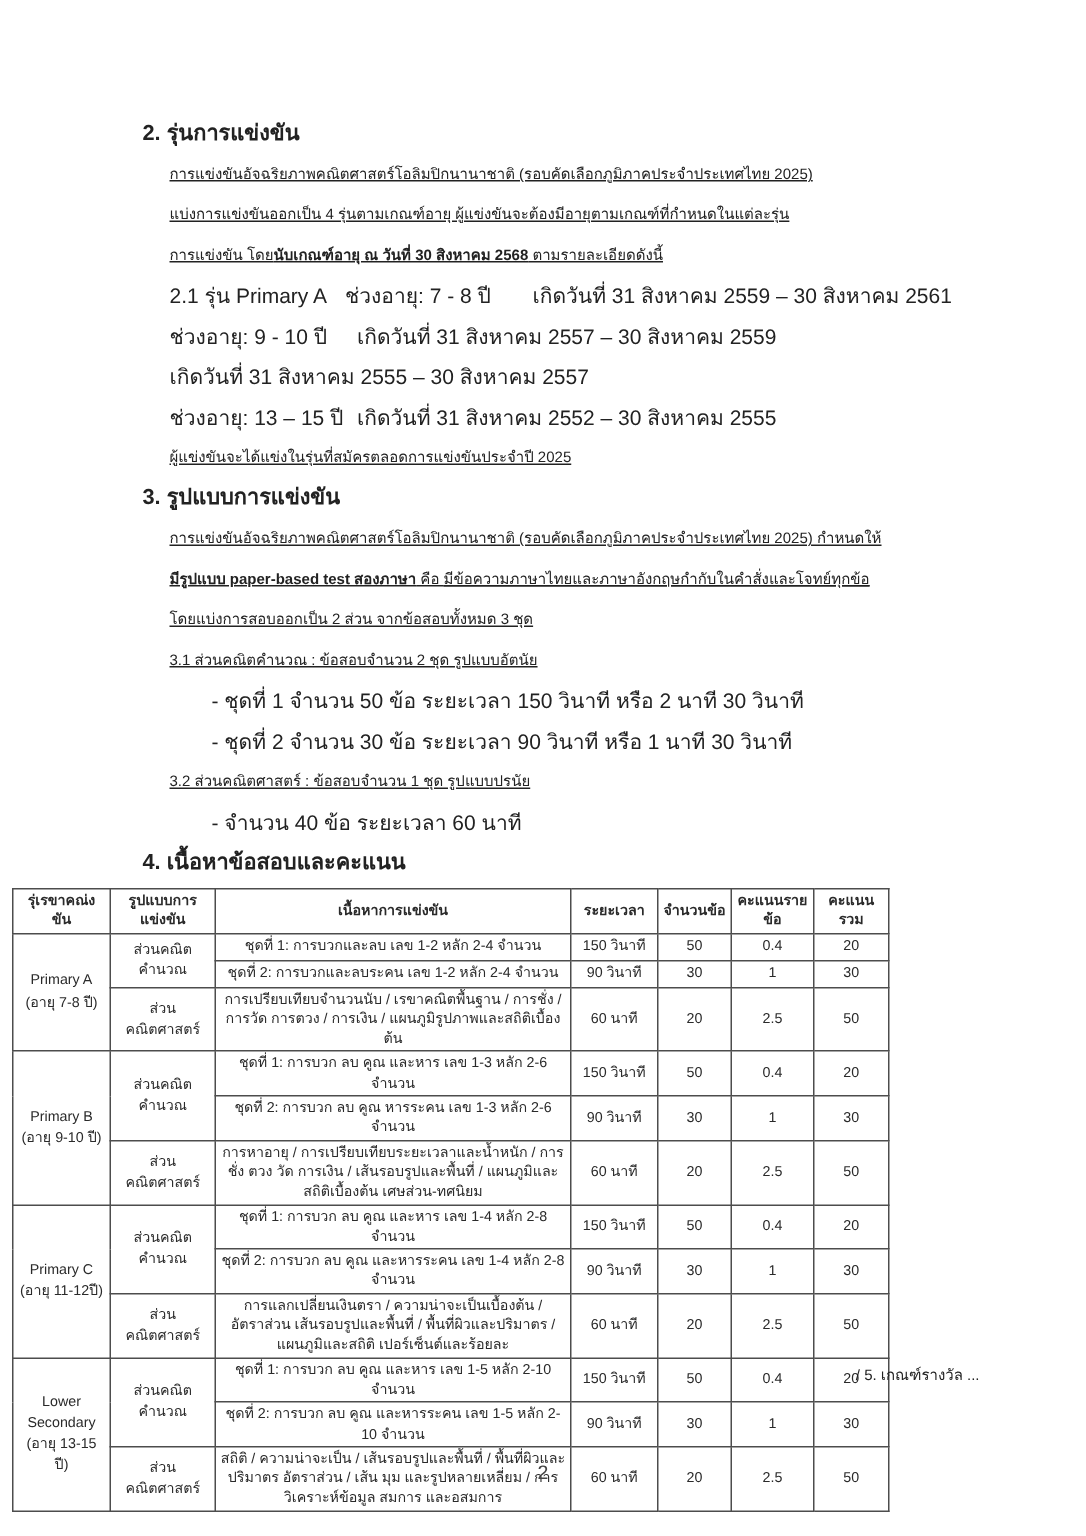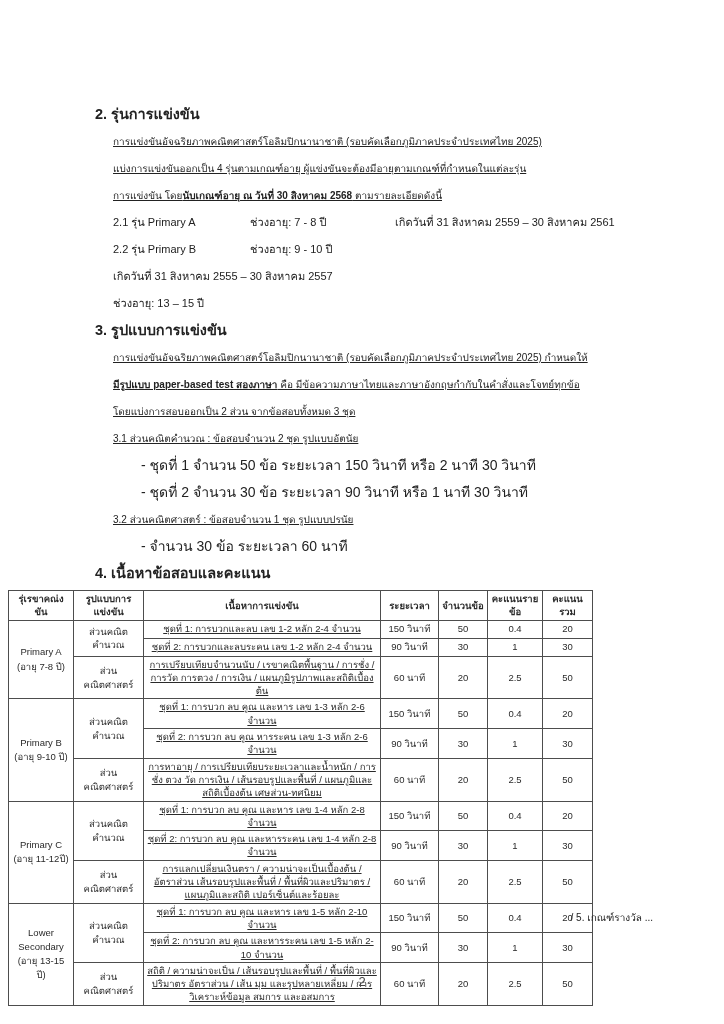--- a/index.html
+++ b/index.html
@@ -1,41 +1,41 @@
 <!DOCTYPE html>
 <html><head>
 <meta charset="utf-8">
 <style>
   html,body { margin:0; padding:0; background:#888; }
   .page {
     width:724px; height:1024px; background:#ffffff; color:#222;
     font-family:"Liberation Sans", sans-serif;
     position:relative; margin:0 auto; box-sizing:border-box; overflow:hidden;
   }
-  .content { padding:76px 57px 0 95px;margin-top:25px; }
+  .content { padding:76px 57px 0 95px; }
   .h-sec { font-size:14.5px; font-weight:bold; line-height:27px; white-space:nowrap; }
   .line  { font-size:10px; line-height:27px; padding-left:18px; white-space:nowrap;text-decoration:underline; }
   .line b { font-weight:bold; }
   .line u { text-decoration:underline; }
   .dash-line { font-size:14px; line-height:27px; padding-left:46px; white-space:nowrap; }
-  .div-row { display:flex; font-size:11px; line-height:27px; padding-left:18px;gap:20px; }
+  .div-row { display:flex; font-size:14px; line-height:27px; padding-left:18px; }
   .div-label { width:117px; flex:0 0 117px; }
   .div-age   { width:125px; flex:0 0 125px; }
   .div-birth { flex:1; }
   table.exam {
     border-collapse:collapse; margin-left:8px; margin-top:3px;
     table-layout:fixed; width:584px;
     font-size:9.5px; color:#2a2a2a;
   }
   table.exam td, table.exam th {
     border:1px solid #4d4d4d; text-align:center; vertical-align:middle;
     padding:1px 3px; line-height:1.4; font-weight:normal;
   }
   table.exam th { font-weight:bold; height:18px; }
-  td.cell-left { text-align:left; padding:2px 5px;text-decoration:underline; }
+  td.cell-left { text-align:left; padding:2px 5px; }
   td.division-cell div { line-height:1.5; }
   tr.short-row td { height:15px; }
   .footer-continuation {
     position:absolute; right:71px; top:904px;
     font-size:10px; line-height:27px;
   }
   .page-number {
     position:absolute; left:0; right:0; top:974px; text-align:center;
     font-size:13px; color:#444;
   }
@@ -50,40 +50,42 @@
     <div class="line">การแข่งขันอัจฉริยภาพคณิตศาสตร์โอลิมปิกนานาชาติ (รอบคัดเลือกภูมิภาคประจำประเทศไทย 2025)</div>
     <div class="line">แบ่งการแข่งขันออกเป็น 4 รุ่นตามเกณฑ์อายุ ผู้แข่งขันจะต้องมีอายุตามเกณฑ์ที่กำหนดในแต่ละรุ่น</div>
     <div class="line"><span>การแข่งขัน โดย</span><b>นับเกณฑ์อายุ ณ วันที่ 30 สิงหาคม 2568</b><span> ตามรายละเอียดดังนี้</span></div>
 
     <div class="div-row">
       <span class="div-label">2.1 รุ่น Primary A</span>
       <span class="div-age">ช่วงอายุ:  7 - 8  ปี</span>
       <span class="div-birth">เกิดวันที่ 31 สิงหาคม 2559 – 30 สิงหาคม 2561</span>
     </div>
     <div class="div-row">
-      <span class="div-label">2.2 รุ่น Primary B</span>
       <span class="div-age">ช่วงอายุ:  9 - 10  ปี</span>
+      <span class="div-birth">เกิดวันที่ 31 สิงหาคม 2557 – 30 สิงหาคม 2559</span>
     </div>
     <div class="div-row">
       <span class="div-birth">เกิดวันที่ 31 สิงหาคม 2555 – 30 สิงหาคม 2557</span>
     </div>
     <div class="div-row">
       <span class="div-age">ช่วงอายุ: 13 – 15 ปี</span>
-    </div>
-
+      <span class="div-birth">เกิดวันที่ 31 สิงหาคม 2552 – 30 สิงหาคม 2555</span>
+    </div>
+
+    <div class="line">ผู้แข่งขันจะได้แข่งในรุ่นที่สมัครตลอดการแข่งขันประจำปี 2025</div>
 
     <div class="h-sec">3. รูปแบบการแข่งขัน</div>
     <div class="line">การแข่งขันอัจฉริยภาพคณิตศาสตร์โอลิมปิกนานาชาติ (รอบคัดเลือกภูมิภาคประจำประเทศไทย 2025) กำหนดให้</div>
     <div class="line"><b>มีรูปแบบ paper-based test สองภาษา</b><span> คือ </span><u>มีข้อความภาษาไทยและภาษาอังกฤษกำกับในคำสั่งและโจทย์ทุกข้อ</u></div>
     <div class="line">โดยแบ่งการสอบออกเป็น 2 ส่วน จากข้อสอบทั้งหมด 3 ชุด</div>
     <div class="line">3.1 ส่วนคณิตคำนวณ : ข้อสอบจำนวน 2 ชุด รูปแบบอัตนัย</div>
     <div class="dash-line">- ชุดที่ 1 จำนวน 50 ข้อ ระยะเวลา 150 วินาที หรือ 2 นาที 30 วินาที</div>
     <div class="dash-line">- ชุดที่ 2 จำนวน 30 ข้อ ระยะเวลา 90 วินาที หรือ 1 นาที 30 วินาที</div>
     <div class="line">3.2 ส่วนคณิตศาสตร์ : ข้อสอบจำนวน 1 ชุด รูปแบบปรนัย</div>
-    <div class="dash-line">- จำนวน 30 ข้อ ระยะเวลา 60 นาที</div>
+    <div class="dash-line">- จำนวน 40 ข้อ ระยะเวลา 60 นาที</div>
 
     <div class="h-sec">4. เนื้อหาข้อสอบและคะแนน</div>
   </div>
 
   <table class="exam">
     <colgroup>
       <col style="width:65px">
         <col style="width:70px">
         <col style="width:237px">
       <col style="width:58px">

